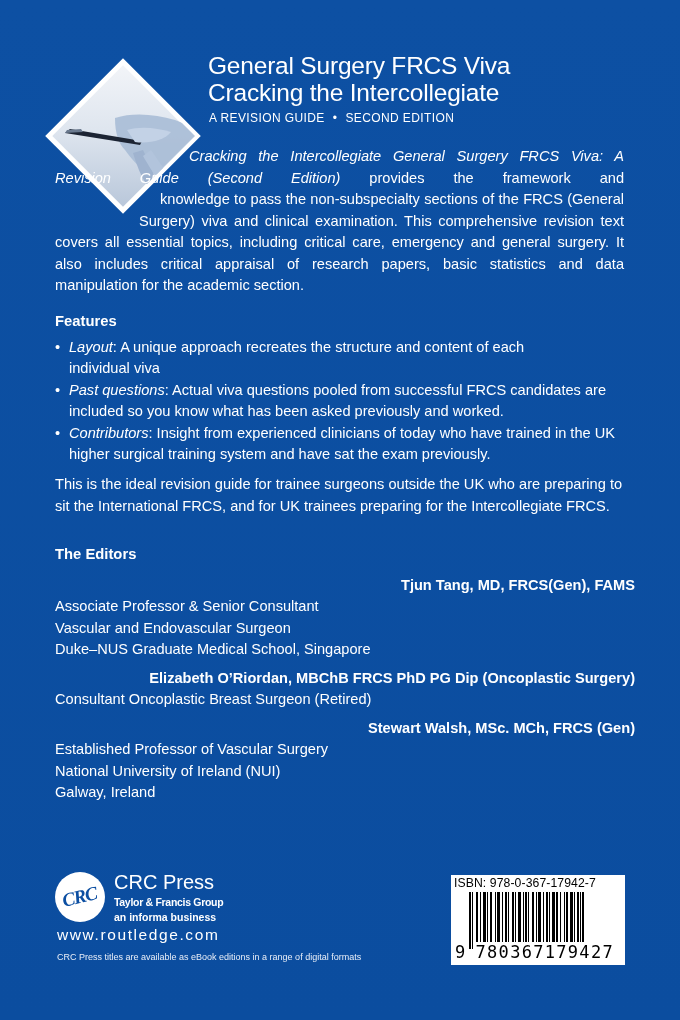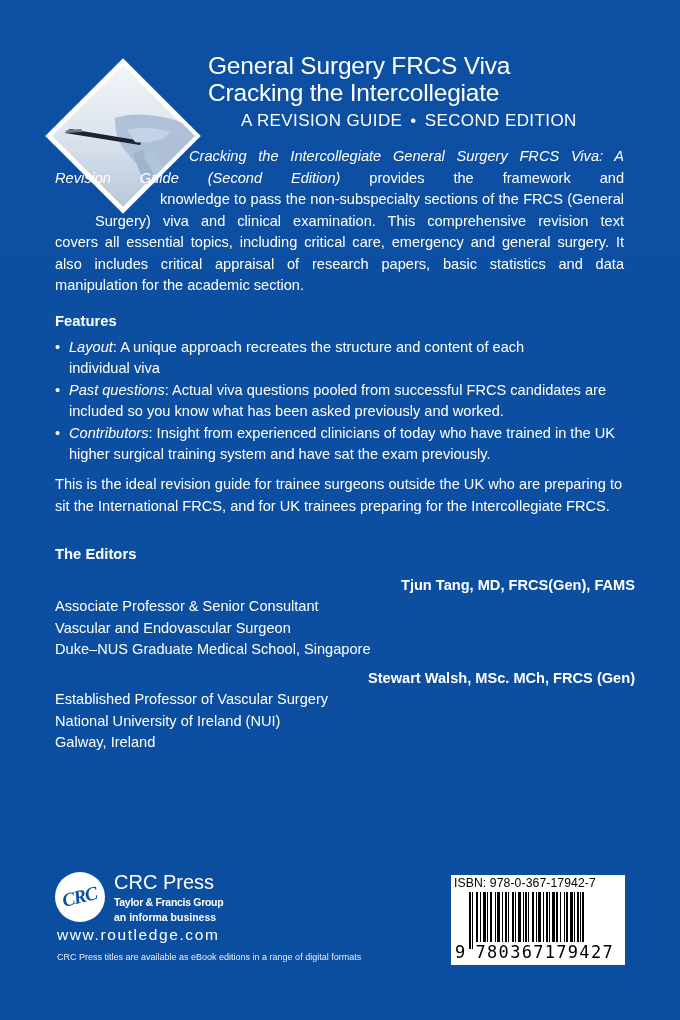--- a/index.html
+++ b/index.html
@@ -27,21 +27,21 @@
   }
   .diamond-art { position:absolute; left:0; top:0; width:156px; height:156px; }
 
   .title {
     position:absolute; left:208px; top:52px;
     font-size:24.5px; line-height:27px; font-weight:normal;
     color:#ffffff; letter-spacing:-0.2px;
   }
   .subtitle {
     position:absolute; left:209px; top:111px;
-    font-size:17px; letter-spacing:0.4px; color:#ffffff;margin-left:32px;
+    font-size:12px; letter-spacing:0.4px; color:#ffffff;
   }
   .subtitle .dot { margin:0 8px; }
 
   .intro {
     position:absolute; left:55px; top:146px; width:569px;
     font-family:"Liberation Sans Narrow","Liberation Sans", sans-serif;
     font-size:14.6px; line-height:21.5px; text-align:justify;
   }
   .intro .line { display:block; text-align:justify; text-align-last:justify; white-space:nowrap; }
   .intro .line.last { text-align-last:left; }
@@ -117,21 +117,21 @@
     <div>Cracking the Intercollegiate</div>
   </div>
   <div class="subtitle">
     <span>A REVISION GUIDE</span><span class="dot">•</span><span>SECOND EDITION</span>
   </div>
 
   <div class="intro">
     <span class="line" style="margin-left:134px"><i>Cracking the Intercollegiate General Surgery FRCS Viva: A</i><span></span></span>
     <span class="line" style=""><i>Revision Guide (Second Edition)</i><span> provides the framework and</span></span>
     <span class="line" style="margin-left:105px">knowledge to pass the non-subspecialty sections of the FRCS (General</span>
-    <span class="line" style="margin-left:40px">Surgery) viva and clinical examination. This comprehensive revision text</span>
+    <span class="line" style="margin-left:84px">Surgery) viva and clinical examination. This comprehensive revision text</span>
     <span class="line">covers all essential topics, including critical care, emergency and general surgery. It</span>
     <span class="line">also includes critical appraisal of research papers, basic statistics and data</span>
     <span class="line last">manipulation for the academic section.</span>
   </div>
 
   <div class="section" style="top:311px; width:560px">
     <div class="heading">Features</div>
     <ul class="bullets">
       <li style="width:510px"><i>Layout</i><span>: A unique approach recreates the structure and content of each individual viva</span></li>
       <li style="width:545px"><i>Past questions</i><span>: Actual viva questions pooled from successful FRCS candidates are included so you know what has been asked previously and worked.</span></li>
@@ -144,20 +144,24 @@
   <div class="section" style="top:544px">
     <div class="heading" style="margin-bottom:9px">The Editors</div>
 
     <div class="editor-block">
       <div class="editor-name">Tjun Tang, MD, FRCS(Gen), FAMS</div>
       <div>Associate Professor &amp; Senior Consultant</div>
       <div>Vascular and Endovascular Surgeon</div>
       <div>Duke–NUS Graduate Medical School, Singapore</div>
     </div>
 
+    <div class="editor-block">
+      <div class="editor-name">Elizabeth O’Riordan, MBChB FRCS PhD PG Dip (Oncoplastic Surgery)</div>
+      <div>Consultant Oncoplastic Breast Surgeon (Retired)</div>
+    </div>
 
     <div class="editor-block">
       <div class="editor-name">Stewart Walsh, MSc. MCh, FRCS (Gen)</div>
       <div>Established Professor of Vascular Surgery</div>
       <div>National University of Ireland (NUI)</div>
       <div>Galway, Ireland</div>
     </div>
   </div>
 
   <div class="publisher">

